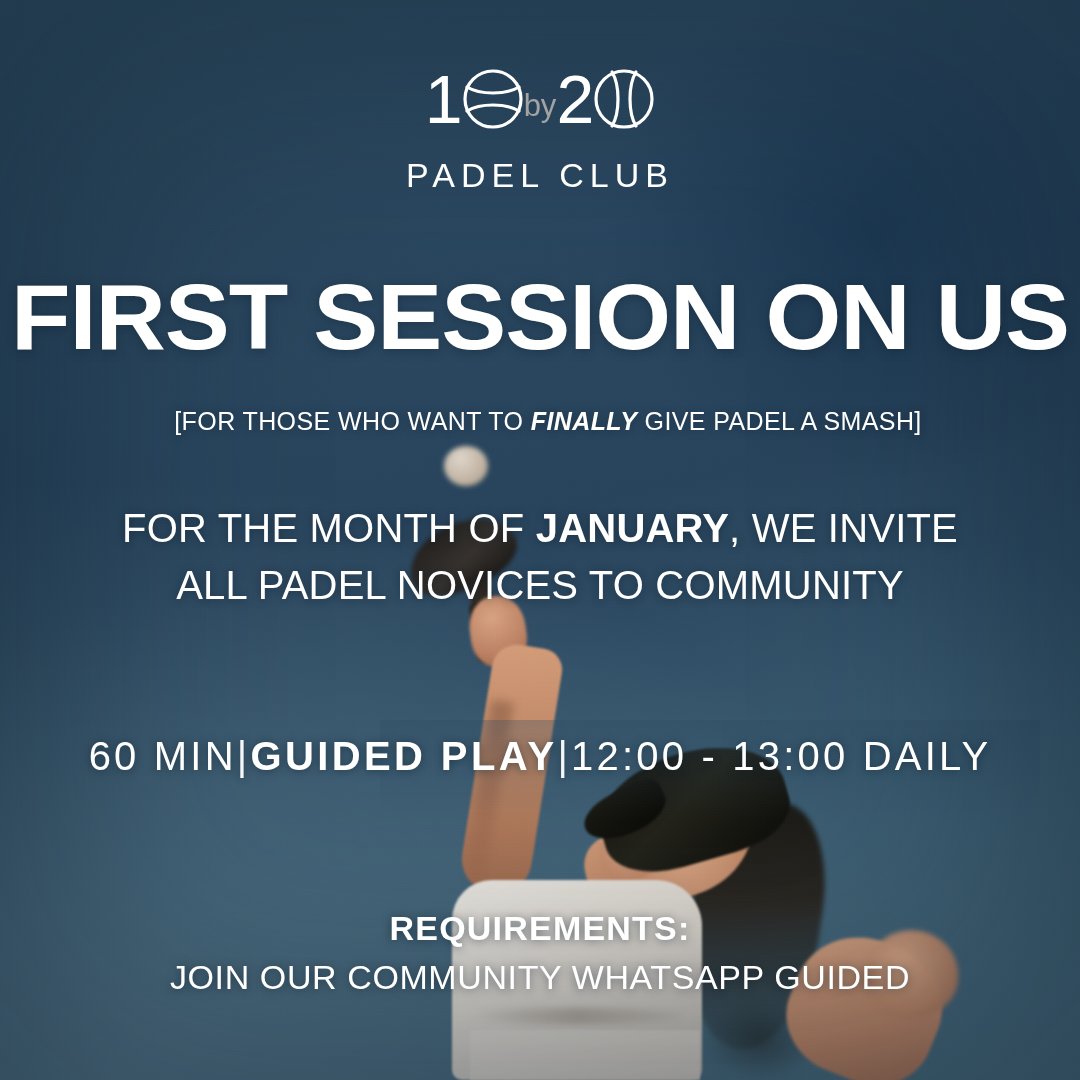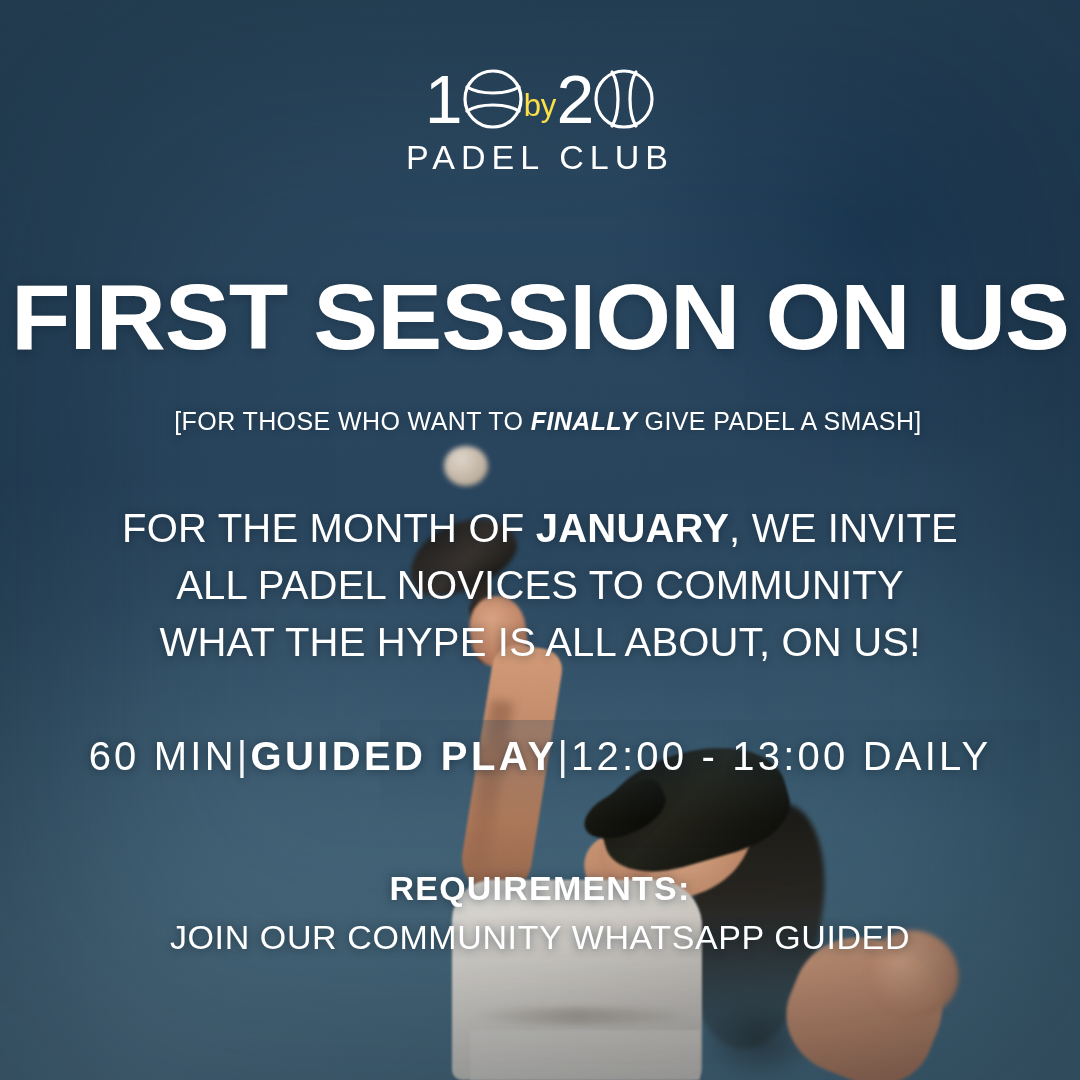--- a/index.html
+++ b/index.html
@@ -114,24 +114,24 @@
              background:linear-gradient(180deg,rgba(45,74,96,.30) 0%,rgba(45,74,96,0) 28%);}
 
   
   .content{position:absolute;inset:0;color:#fff;text-align:center;}
 
   
   .logo{position:absolute;top:62px;left:0;width:100%;}
   .logo-row{display:flex;align-items:center;justify-content:center;gap:0;height:74px;}
   .logo-num{font-size:68px;font-weight:300;letter-spacing:-1px;line-height:1;color:#fff;
             font-family:"Liberation Sans",sans-serif;}
-  .logo-by{font-size:31px;font-weight:300;line-height:1;color:#fde047;
+  .logo-by{font-size:31px;font-weight:300;line-height:1;color:#a3a3a3;
            position:relative;top:6px;letter-spacing:0px;}
   .ball-svg{display:block;}
-  .logo-club{margin-top:2px;font-size:34px;font-weight:300;letter-spacing:6px;color:#fff;}
+  .logo-club{margin-top:20px;font-size:34px;font-weight:300;letter-spacing:6px;color:#fff;}
 
   
   .headline{position:absolute;top:271px;left:0;width:100%;
             font-size:92px;font-weight:700;line-height:1;
             letter-spacing:-1px;
             transform:scaleX(1.06);transform-origin:50% 50%;
             text-shadow:0 2px 10px rgba(10,25,38,.35);}
 
   .tagline{position:absolute;top:406px;left:8px;width:100%;
            font-size:25px;font-weight:300;letter-spacing:.4px;line-height:1.2;
@@ -144,21 +144,21 @@
   .body-copy b{font-weight:700;}
 
   .session{position:absolute;top:732px;left:0;width:100%;
            font-size:40px;font-weight:300;letter-spacing:3.2px;line-height:1.2;
            text-shadow:0 1px 9px rgba(10,25,38,.5);}
   .session b{font-weight:700;letter-spacing:3.4px;}
   .session .bar{font-weight:300;opacity:.95;}
 
   .req{position:absolute;top:866px;left:0;width:100%;
        text-shadow:0 1px 10px rgba(10,25,38,.55);}
-  .req-title{font-size:34px;font-weight:700;letter-spacing:1.2px;line-height:1.35;}
+  .req-title{font-size:34px;font-weight:700;letter-spacing:1.2px;line-height:1.35;margin-top:40px;}
   .req-line{font-size:34px;font-weight:300;letter-spacing:.6px;line-height:1.48;}
 </style>
 </head>
 <body>
 
 <div class="poster">
 
   <div class="sky"></div>
   <div class="sky-tr"></div>
   <div class="sky-tl"></div>
@@ -215,21 +215,20 @@
       <div class="logo-club">PADEL CLUB</div>
     </div>
 
     <div class="headline">FIRST SESSION ON US</div>
 
     <div class="tagline"><span>[FOR THOSE WHO WANT TO </span><b>FINALLY</b><span> GIVE PADEL A SMASH]</span></div>
 
     <div class="body-copy">
       <div><span>FOR THE MONTH OF </span><b>JANUARY</b><span>, WE INVITE</span></div>
       <div>ALL PADEL NOVICES TO COMMUNITY</div>
-      <div>WHAT THE HYPE IS ALL ABOUT, ON US!</div>
     </div>
 
     <div class="session"><span>60 MIN</span><span class="bar">|</span><b>GUIDED PLAY</b><span class="bar">|</span><span>12:00 - 13:00 DAILY</span></div>
 
     <div class="req">
       <div class="req-title">REQUIREMENTS:</div>
       <div class="req-line">JOIN OUR COMMUNITY WHATSAPP GUIDED</div>
     </div>
 
   </div>

